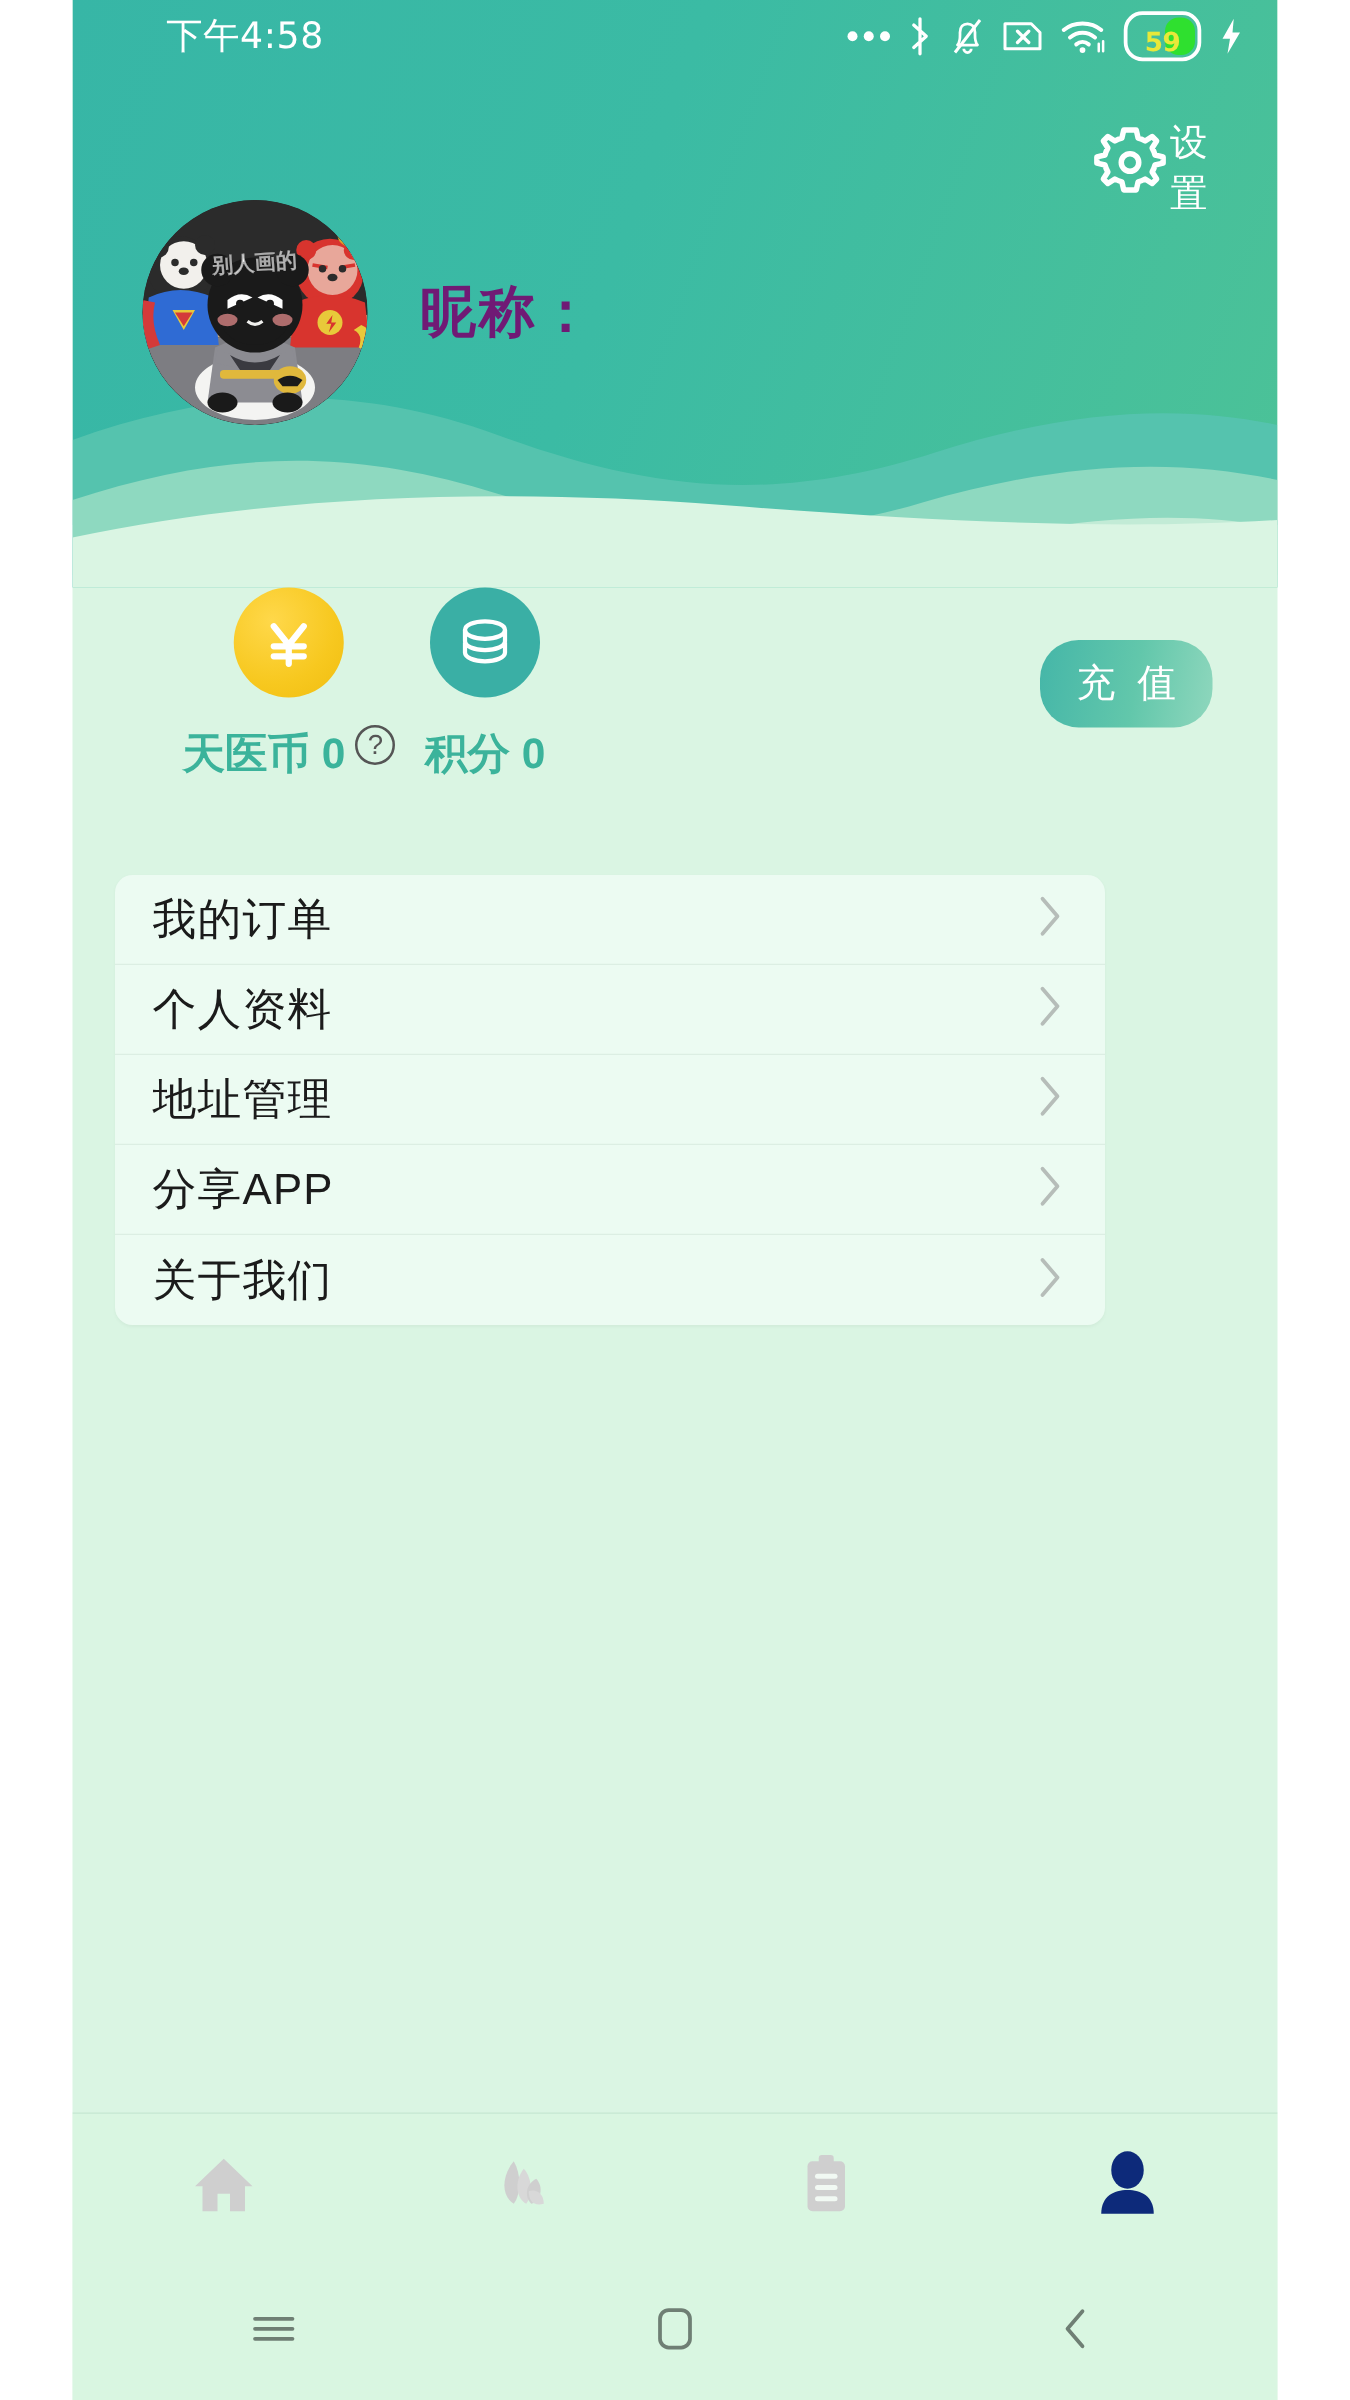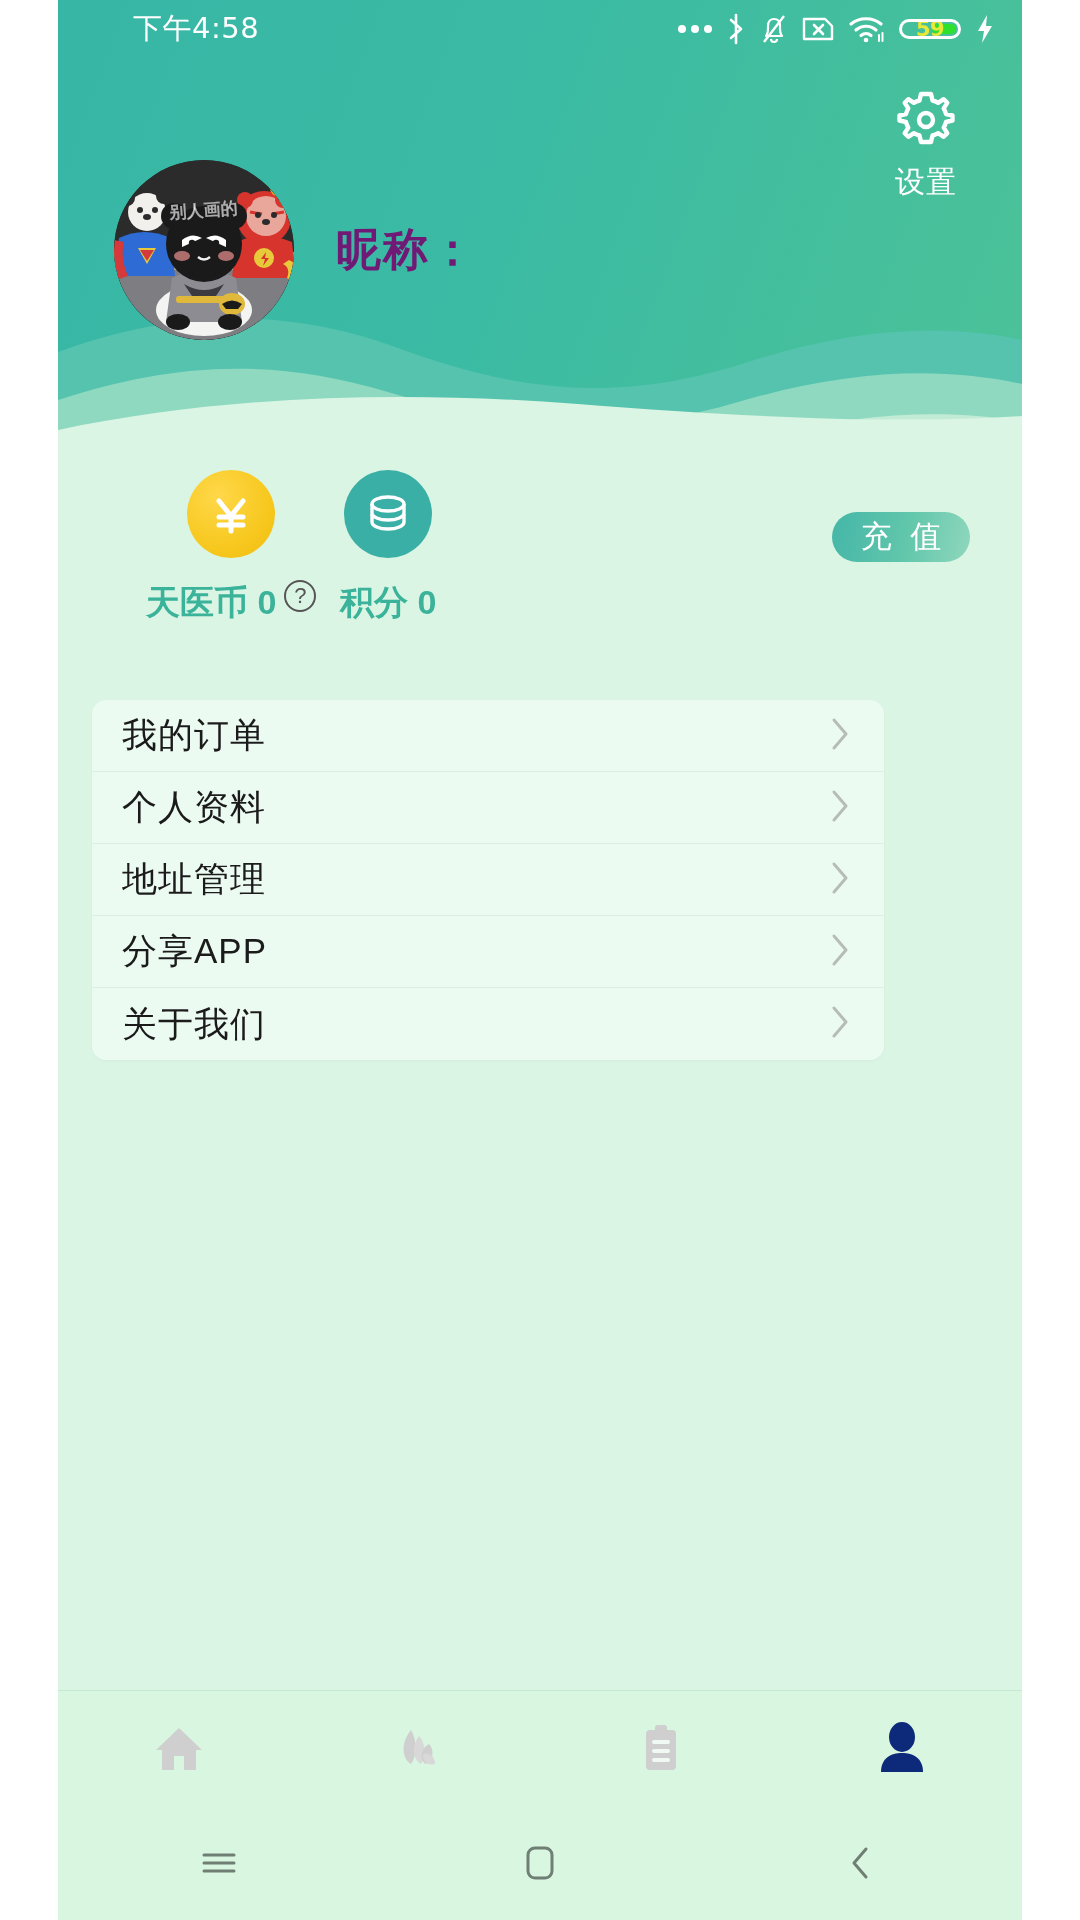--- a/index.html
+++ b/index.html
@@ -46,41 +46,41 @@
     font-family:"DejaVu Sans","Liberation Sans",sans-serif;
     margin-left:45px;
   }
   .status-icons {
     margin-left:auto; display:flex; align-items:center; gap:13px;
   }
   .si { display:flex; align-items:center; color:#fff; }
   .dots { display:flex; gap:5px; align-items:center; }
   .dots i { width:8px; height:8px; border-radius:50%; background:#fff; display:block; }
   .batt {
-    position:relative; width:62px; height:20px;
+    position:relative; width:62px; height:40px;
     border:3px solid #fff; border-radius:15px;
-    display:flex; align-items:center;
+    display:flex; align-items:flex-end;
     overflow:hidden;
   }
   .batt-fill {
     position:absolute; right:2px; top:2px; bottom:2px;
     width:24px; background:#2fe02f; border-radius:11px;
   }
   .batt-num {
     position:relative; z-index:2;
     font-size:21px; font-weight:bold; color:#e8e83a;
     width:100%; text-align:center; letter-spacing:-.5px;
     font-family:"DejaVu Sans",sans-serif;
   }
 
   
   .settings {
     position:absolute; right:42px; top:88px;
     width:108px;
-    display:flex; flex-direction:column; align-items:center;
+    display:flex; flex-direction:row; align-items:center;
     z-index:25;
   }
   .settings-label {
     color:#fff; font-size:30px; margin-top:6px; letter-spacing:1px;
   }
 
   
   .profile {
     position:absolute; left:0; top:150px;
     width:964px; height:200px;
@@ -137,25 +137,26 @@
     white-space:nowrap;
   }
   .qmark {
     width:32px; height:32px; border-radius:50%;
     border:2px solid #555; color:#555;
     font-size:22px; line-height:28px; text-align:center;
     font-weight:normal;
   }
   .recharge {
     position:absolute; right:52px; top:42px;
-    width:138px; height:50px; border-radius:31px;
+    width:138px; height:70px; border-radius:31px;
     background:linear-gradient(100deg,#45b6a8 0%,#62c7ab 55%,#8fd7bd 100%);
     color:#ffffff; font-size:31px; letter-spacing:5px;
     display:flex; align-items:center; justify-content:center;
     text-indent:5px;
+    font-family:Liberation Serif, serif;
   }
 
   
   .menu-card {
     position:absolute; left:34px; top:700px;
     width:792px; border-radius:14px;
     background:#ecfbf2;
     overflow:hidden;
     box-shadow:0 1px 3px rgba(0,0,0,.04);
     z-index:15;

